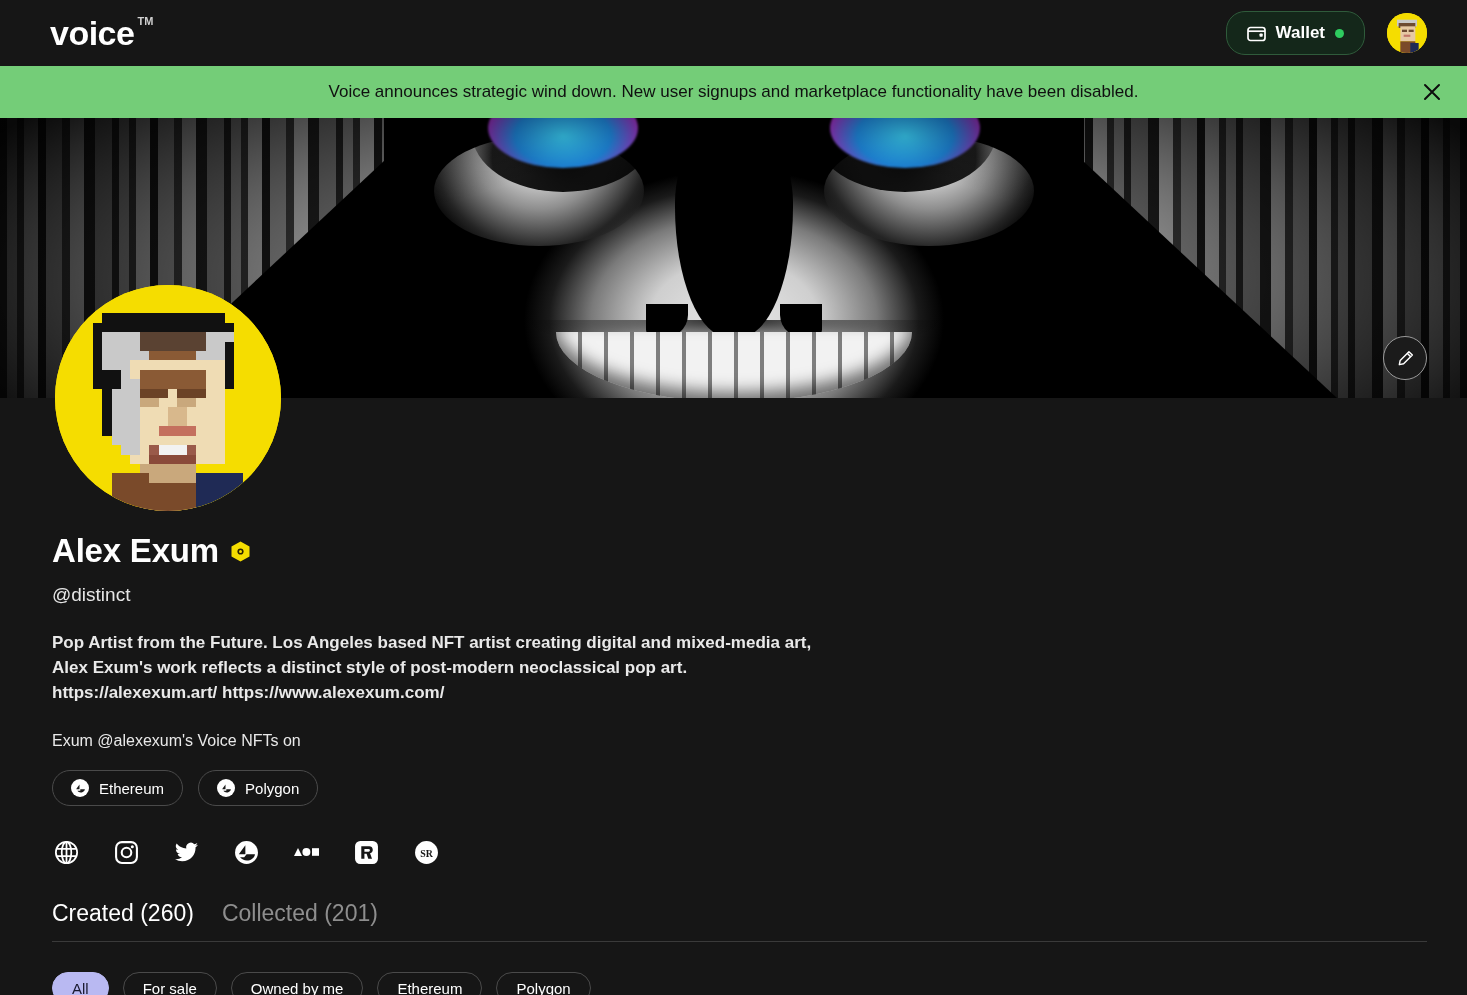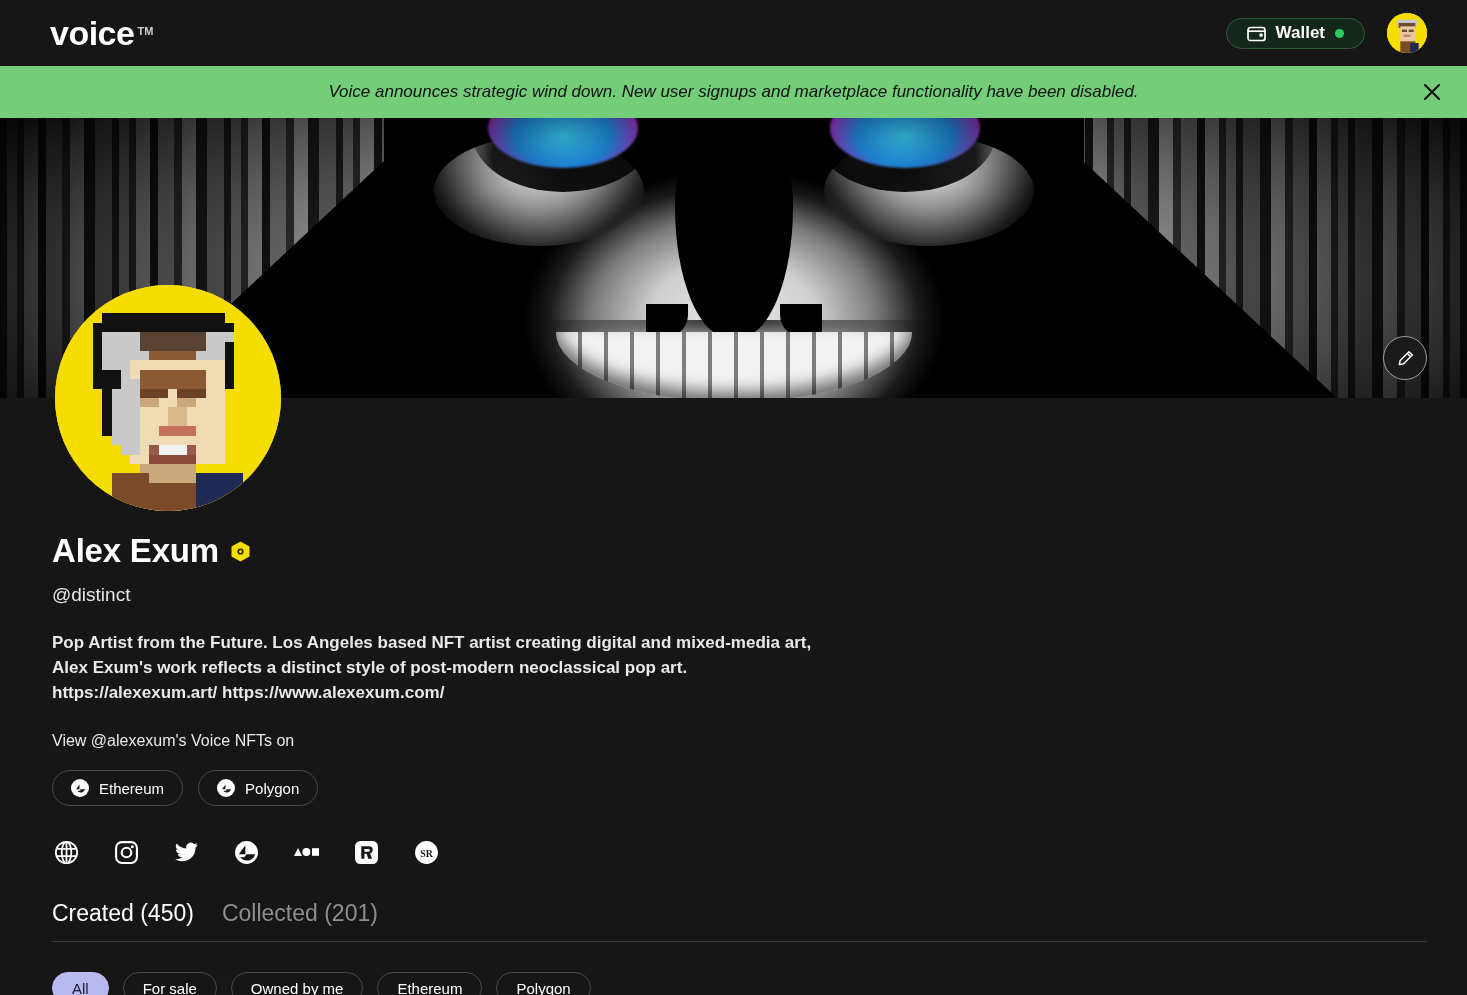--- a/index.html
+++ b/index.html
@@ -16,21 +16,21 @@
   .topbar {
     position: relative;
     height: 66px;
     background: #161616;
     display: flex;
     align-items: center;
     padding: 0 40px 0 50px;
   }
   .logo-wrap {
     display: flex;
-    align-items: center;
+    align-items: flex-start;
     gap: 3px;
   }
   .logo-text {
     color: #ffffff;
     font-size: 34px;
     font-weight: 700;
     letter-spacing: -0.5px;
     line-height: 1;
   }
   .logo-tm {
@@ -43,21 +43,21 @@
   .topbar-right {
     margin-left: auto;
     display: flex;
     align-items: center;
     gap: 22px;
   }
   .wallet-btn {
     display: flex;
     align-items: center;
     gap: 10px;
-    height: 31px;
+    height: 44px;
     padding: 0 20px;
     border: 1px solid #2f5b3b;
     border-radius: 19px;
     background: #14271a;
     cursor: pointer;
   }
   .wallet-label {
     color: #ffffff;
     font-size: 17px;
     font-weight: 700;
@@ -84,21 +84,20 @@
     height: 52px;
     background: #74cd78;
     display: flex;
     align-items: center;
     justify-content: center;
   }
   .banner-text {
     color: #101010;
     font-size: 17px;
     text-align: center;
-    font-style: italic;
   }
   .banner-close {
     position: absolute;
     right: 20px;
     top: 50%;
     transform: translateY(-50%);
     width: 30px; height: 30px;
     display: flex;
     align-items: center;
     justify-content: center;
@@ -508,21 +507,21 @@
       </svg>
     </span>
   </div>
 
   <div class="handle">@distinct</div>
 
   <div class="bio">Pop Artist from the Future. Los Angeles based NFT artist creating digital and mixed-media art,
 Alex Exum's work reflects a distinct style of post-modern neoclassical pop art.
 https://alexexum.art/ https://www.alexexum.com/</div>
 
-  <div class="view-on">View @alexexum's Voice NFTs on</div>
+  <div class="view-on">Exum @alexexum's Voice NFTs on</div>
 
   <div class="chain-row">
     <div class="chain-chip">
       <span class="opensea-mini">
         <svg width="12" height="12" viewBox="0 0 12 12">
           <path d="M1.2 7.2h4.3V2.4L2.6 6.6a2 2 0 0 0-.3.6H1.2z" fill="#1a1a1a"></path>
           <path d="M6.3 7.2h4.6c-.2 1.6-1.6 2.9-3.3 3.2-1.7.3-3.3-.4-4.2-1.6h2.9z" fill="#1a1a1a"></path>
         </svg>
       </span>
       <span>Ethereum</span>
@@ -580,21 +579,21 @@
     </span>
     <span class="social">
       <svg width="25" height="25" viewBox="0 0 24 24">
         <circle cx="12" cy="12" r="11" fill="#fff"></circle>
         <text x="12" y="16" text-anchor="middle" font-family="Liberation Serif, serif" font-size="9.5" font-weight="700" fill="#161616">SR</text>
       </svg>
     </span>
   </div>
 
   <div class="tabs">
-    <span class="tab active">Created (450)</span>
+    <span class="tab active">Created (260)</span>
     <span class="tab inactive">Collected (201)</span>
   </div>
 
   <div class="filters">
     <span class="filter-chip active">All</span>
     <span class="filter-chip">For sale</span>
     <span class="filter-chip">Owned by me</span>
     <span class="filter-chip">Ethereum</span>
     <span class="filter-chip">Polygon</span>
   </div>

